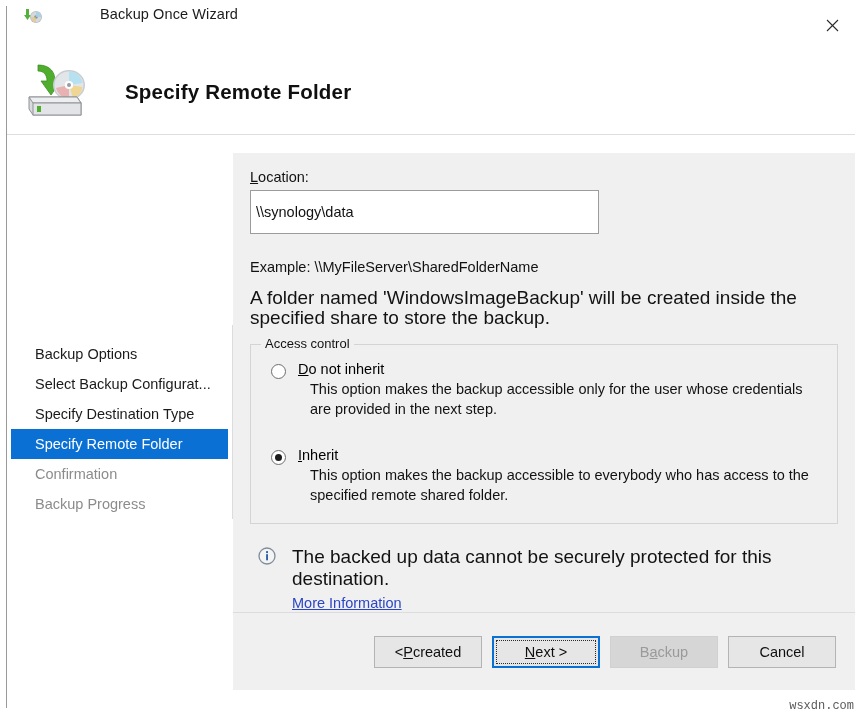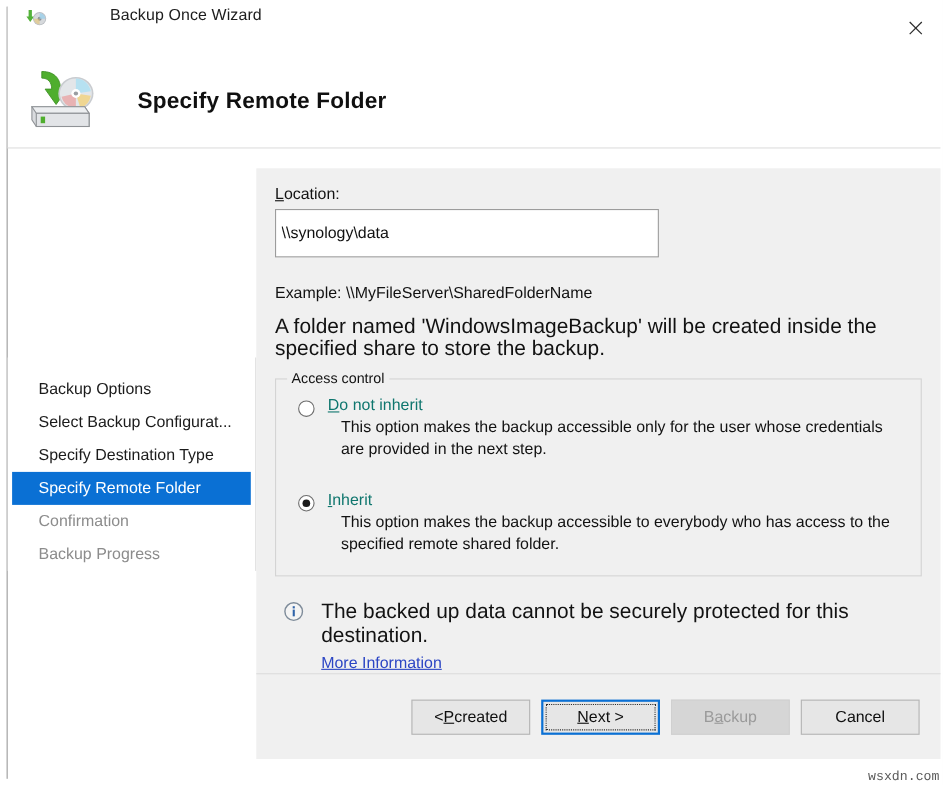--- a/index.html
+++ b/index.html
@@ -215,21 +215,21 @@
     left: 3px;
     top: 3px;
     width: 7px;
     height: 7px;
     border-radius: 50%;
     background: #1b1b1b;
   }
   .radio-label {
     margin-left: 12px;
     font-size: 14.5px;
-    color: #0f766e;
+    color: #000000;
   }
   .radio-desc {
     margin-left: 45px;
     margin-top: 0;
     font-size: 14.5px;
     color: #121212;
     line-height: 20px;
     max-width: 545px;
   }
 

